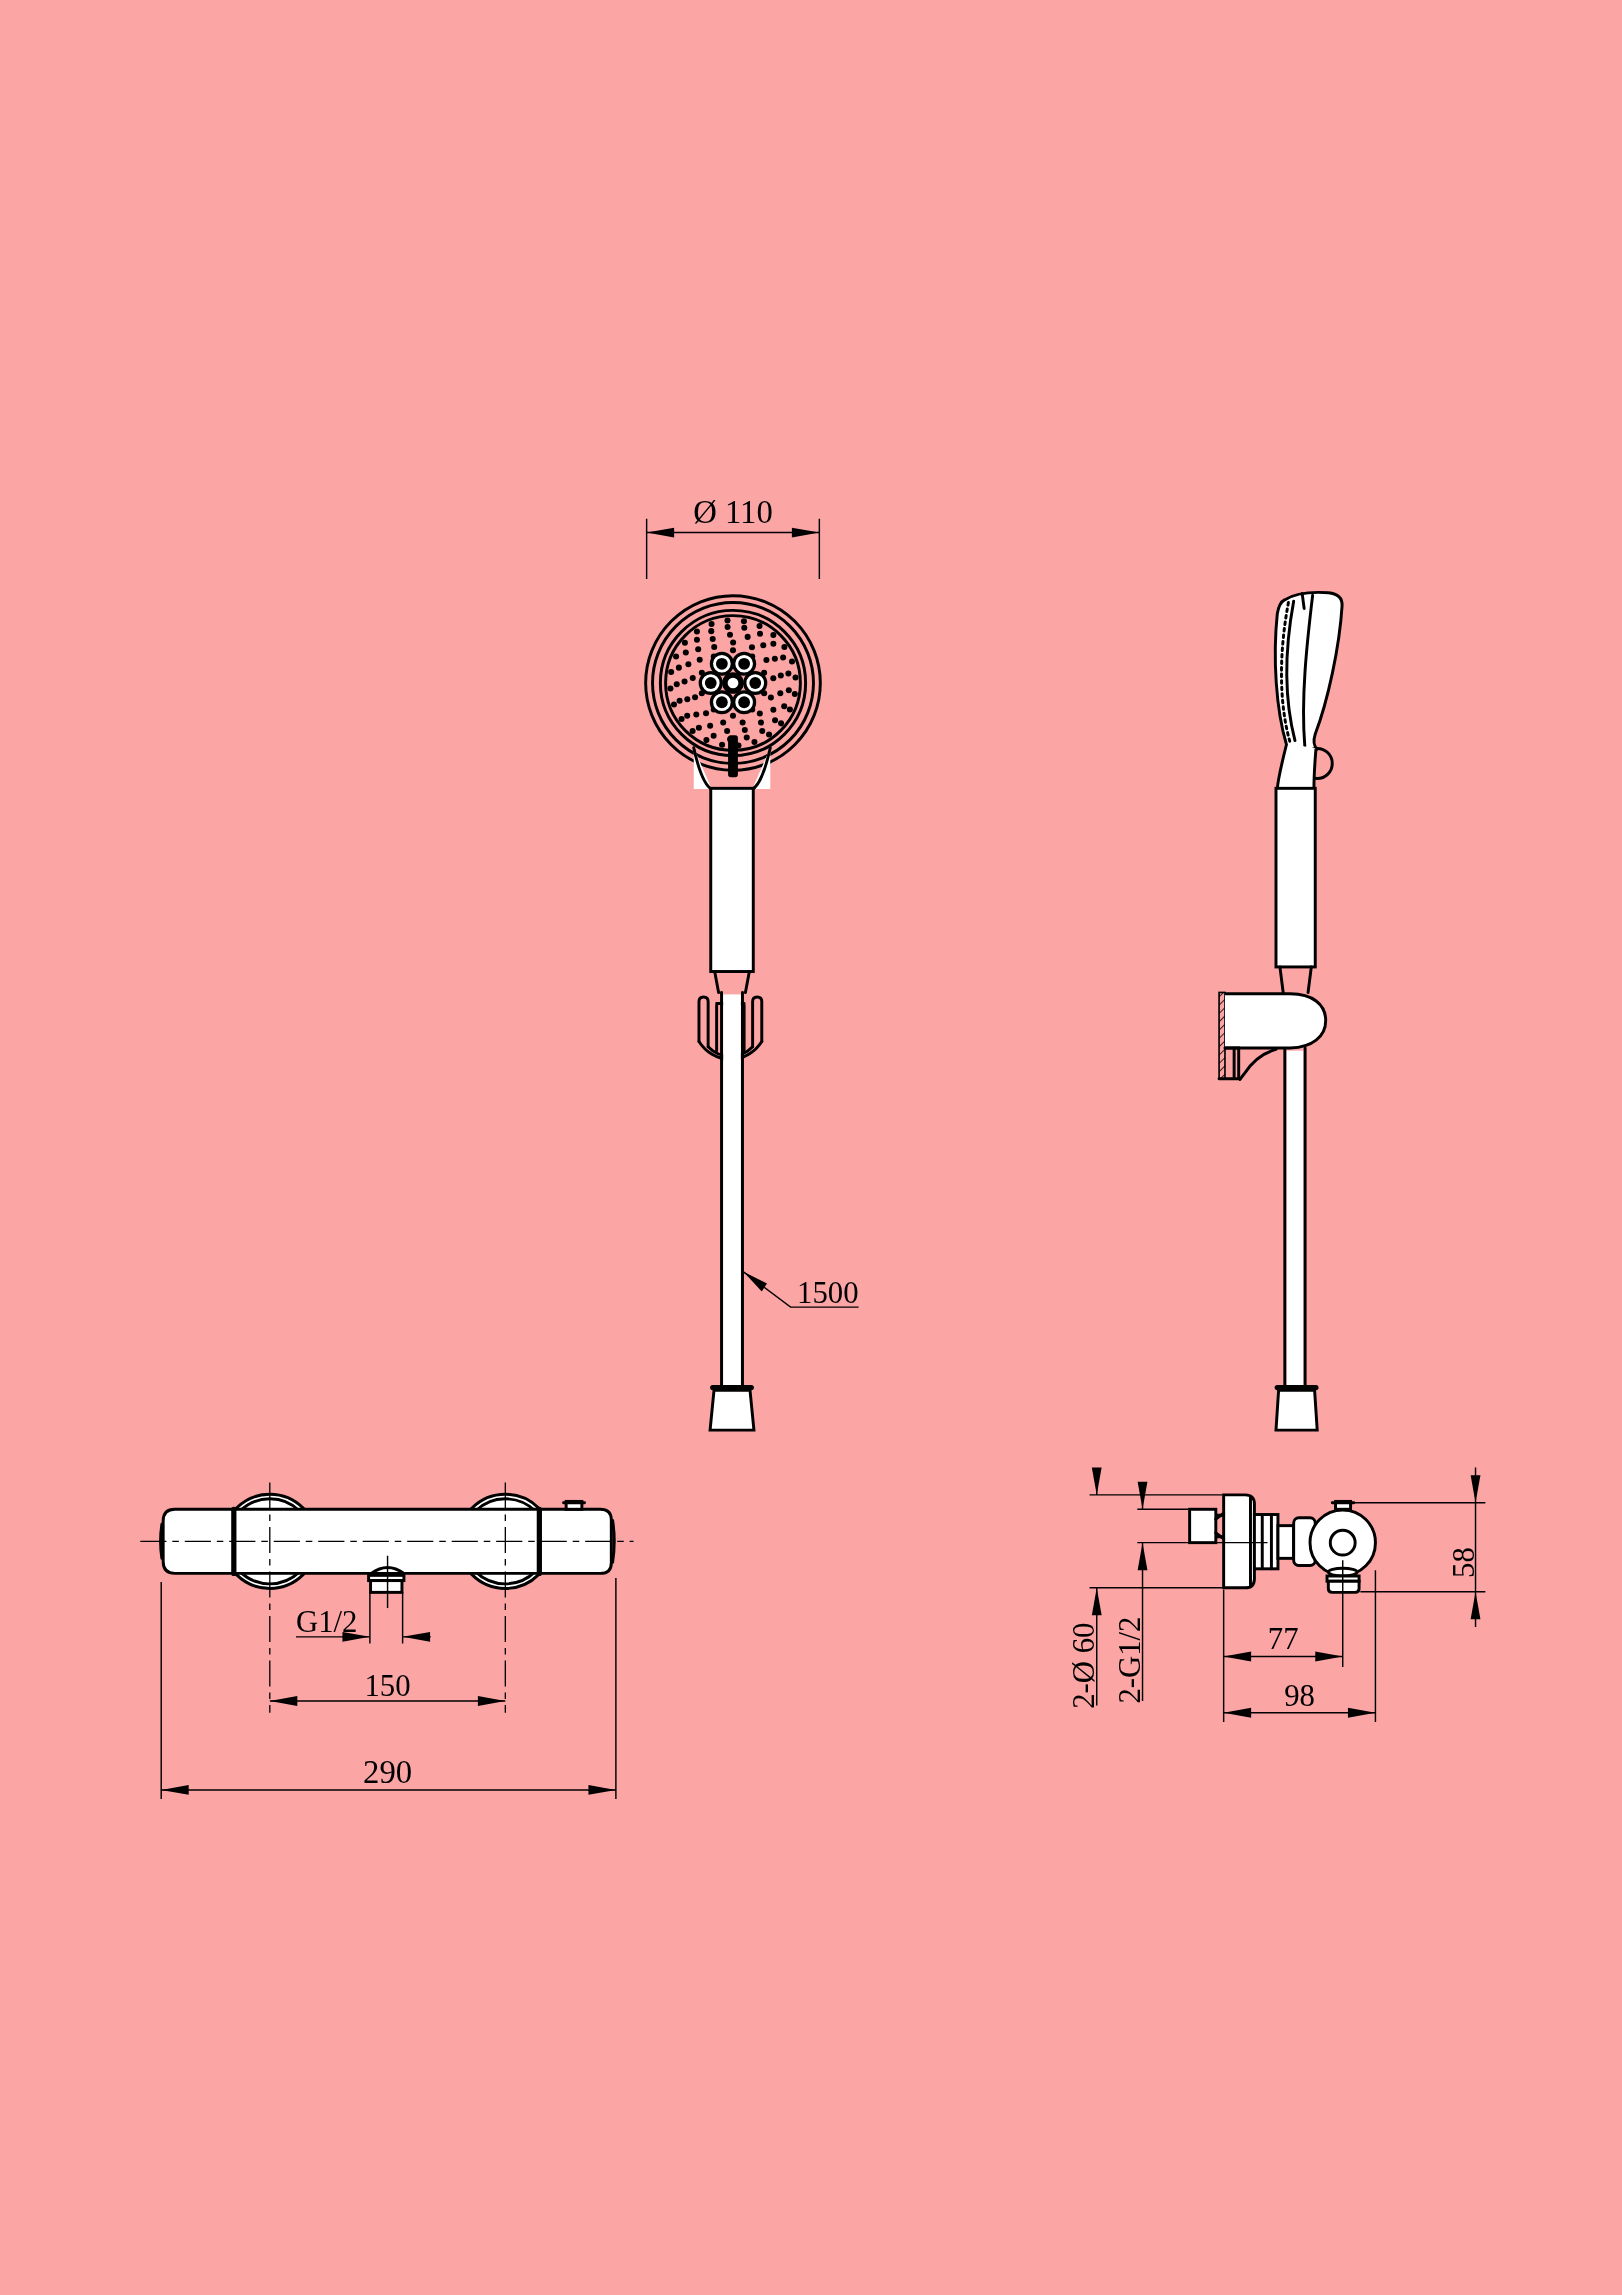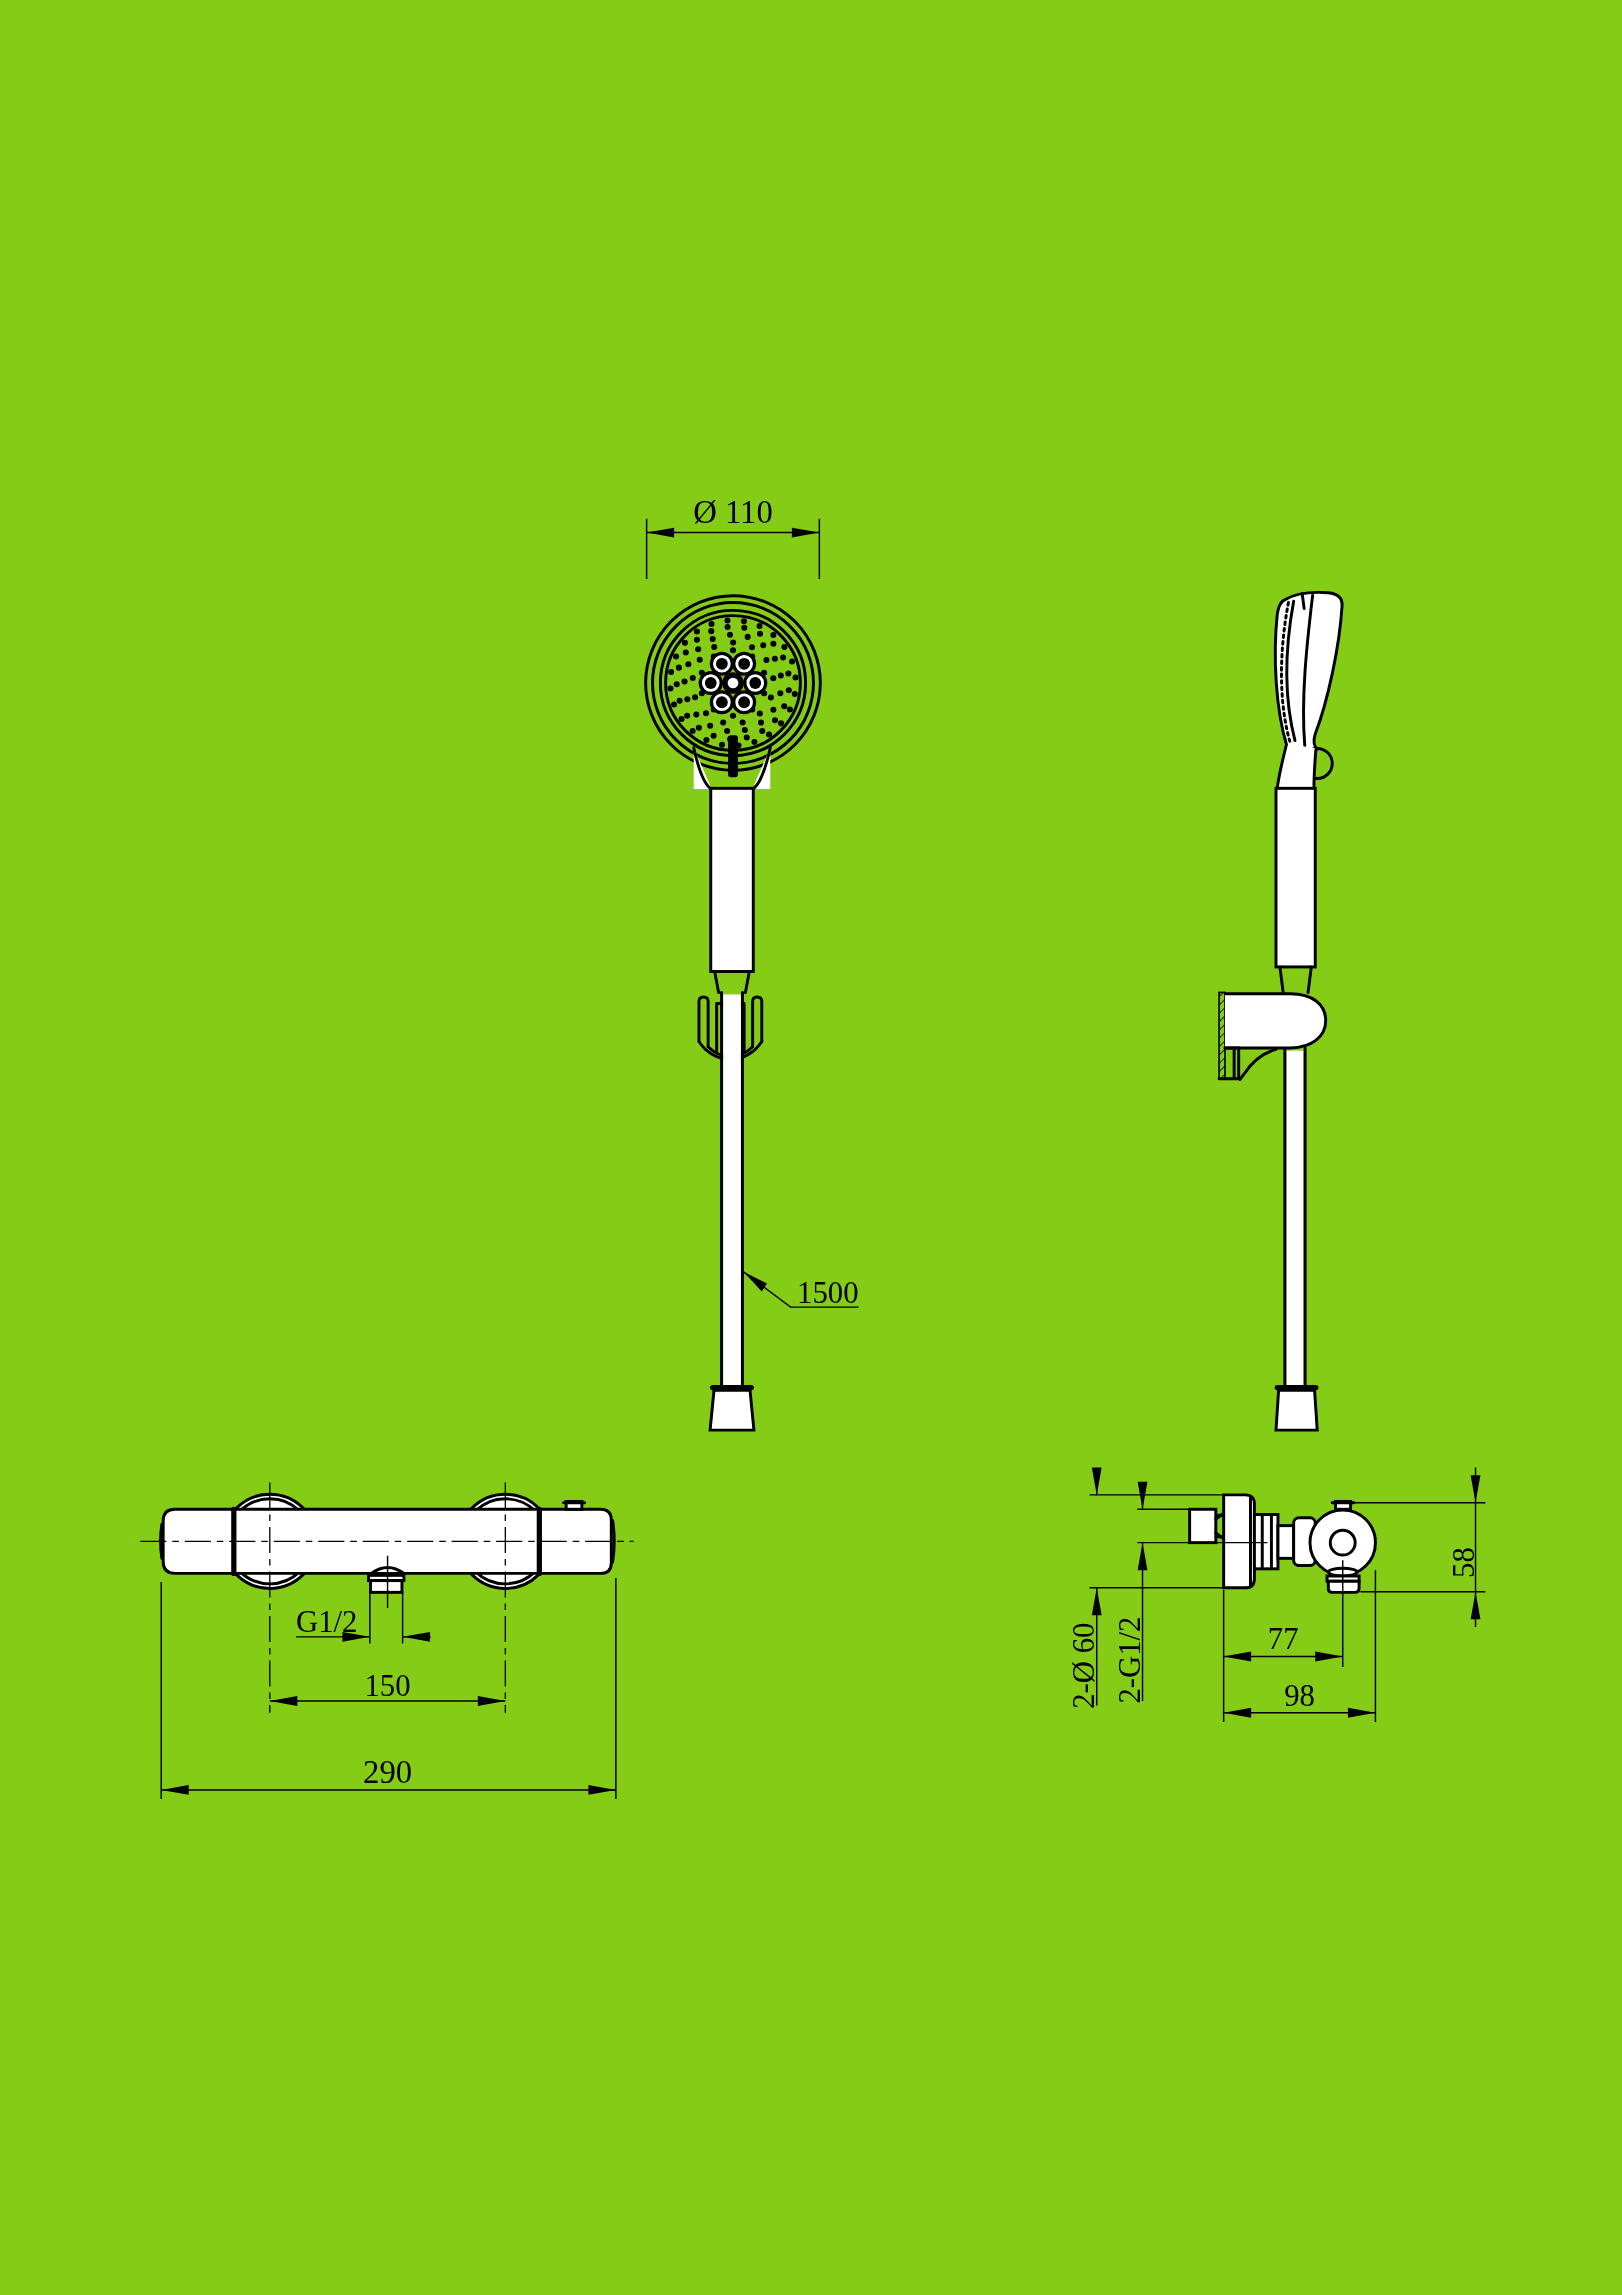--- a/index.html
+++ b/index.html
@@ -1,16 +1,16 @@
 <!DOCTYPE html>
 <html style="font-size:10.5px"><head>
 <meta charset="utf-8">
 <style>
   html,body{margin:0;padding:0;background:#ffffff;}
-  .sheet{width:1623px;height:2295px;background:#84cc16;position:relative;overflow:hidden;}
+  .sheet{width:1623px;height:2295px;background:#fca5a5;position:relative;overflow:hidden;}
   svg{display:block;}
   text{font-family:"Liberation Serif","DejaVu Serif",serif;fill:#000000;}
   .dim{font-size:47px;}
   .dimbig{font-size:50px;}
   .obj{stroke:#000;fill:none;stroke-width:4.5;stroke-linecap:round;}
   .objw{stroke:#000;fill:#fff;stroke-width:4.5;}
   .thick{stroke:#000;fill:none;stroke-width:8;stroke-linecap:round;}
   .thin{stroke:#000;fill:none;stroke-width:2.2;}
   .cl{stroke:#000;fill:none;stroke-width:2;stroke-dasharray:40 9 10 9;}
   .arr{fill:#000;stroke:none;}

